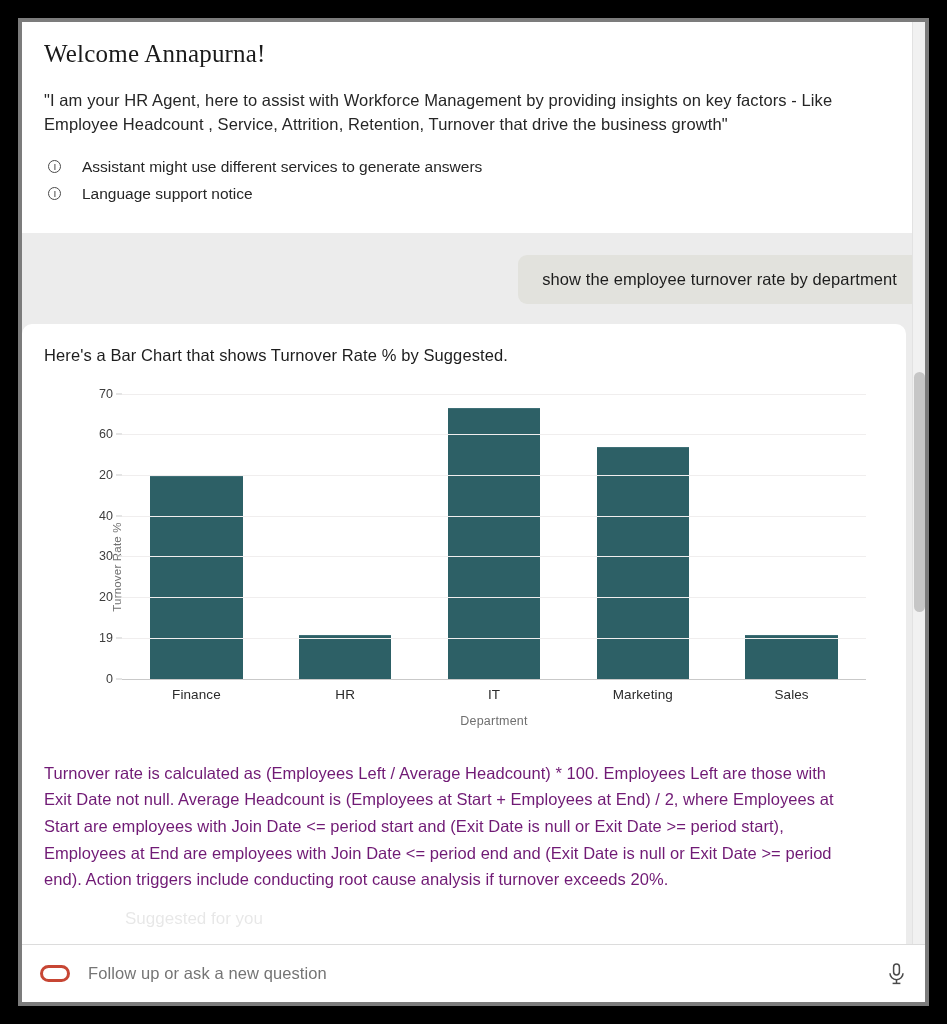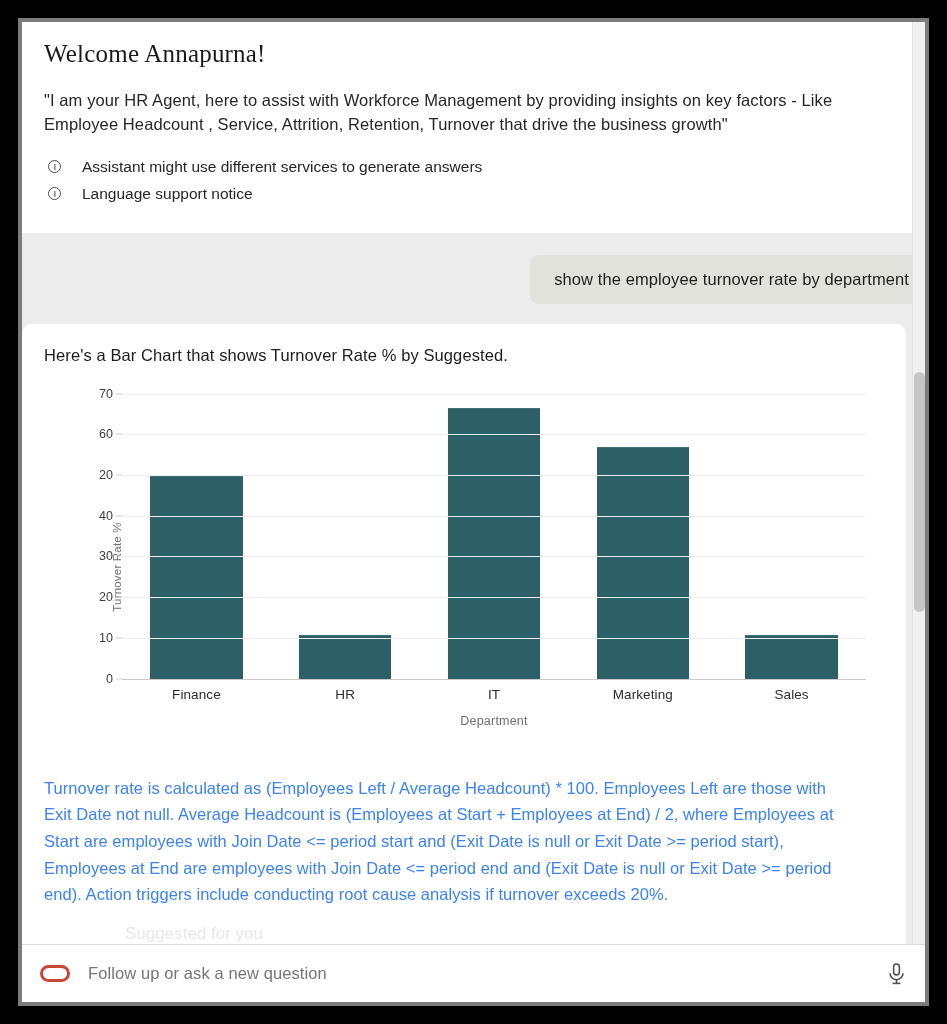--- a/index.html
+++ b/index.html
@@ -91,21 +91,21 @@
     left: 50%;
     top: 2.5px;
     width: 1.2px;
     height: 6.5px;
     background: #4a4a4a;
     transform: translateX(-50%);
   }
 
   
   .user-row {
-    padding: 22px 0 20px 0;
+    padding: 22px 12px 20px 0;
     display: flex;
     justify-content: flex-end;
     background: #ececec;
   }
 
   .user-bubble {
     background: #e2e2dd;
     border-radius: 9px 0 0 9px;
     padding: 15px 22px 15px 24px;
     font-size: 16.5px;
@@ -232,23 +232,23 @@
     text-align: center;
     font-size: 12.5px;
     color: #6f6f6f;
     letter-spacing: .2px;
   }
 
   
   .explanation {
     font-size: 16.5px;
     line-height: 1.62;
-    color: #3b82f6;
+    color: #701a75;
     letter-spacing: .05px;
-    margin-top: 28px;
+    margin-top: 13px;
     max-width: 810px;
   }
 
   .faded-line {
     margin-top: 16px;
     font-size: 17px;
     color: #1d1d1d;
     opacity: .10;
     max-width: 300px;
     white-space: nowrap;
@@ -369,21 +369,21 @@
                 </div>
                 <div class="bar-slot">
                   <div class="bar" title="Sales: 11" style="height: 15.7143%; background: rgb(45, 96, 102);"></div>
                 </div>
               </div>
           <div class="gridline baseline" style="bottom: 0%;">
                 <span class="ytick">0</span>
                 <span class="ytick-mark"></span>
               </div>
               <div class="gridline" style="bottom: 14.2857%;">
-                <span class="ytick">10</span>
+                <span class="ytick">19</span>
                 <span class="ytick-mark"></span>
               </div>
               <div class="gridline" style="bottom: 28.5714%;">
                 <span class="ytick">20</span>
                 <span class="ytick-mark"></span>
               </div>
               <div class="gridline" style="bottom: 42.8571%;">
                 <span class="ytick">30</span>
                 <span class="ytick-mark"></span>
               </div>

